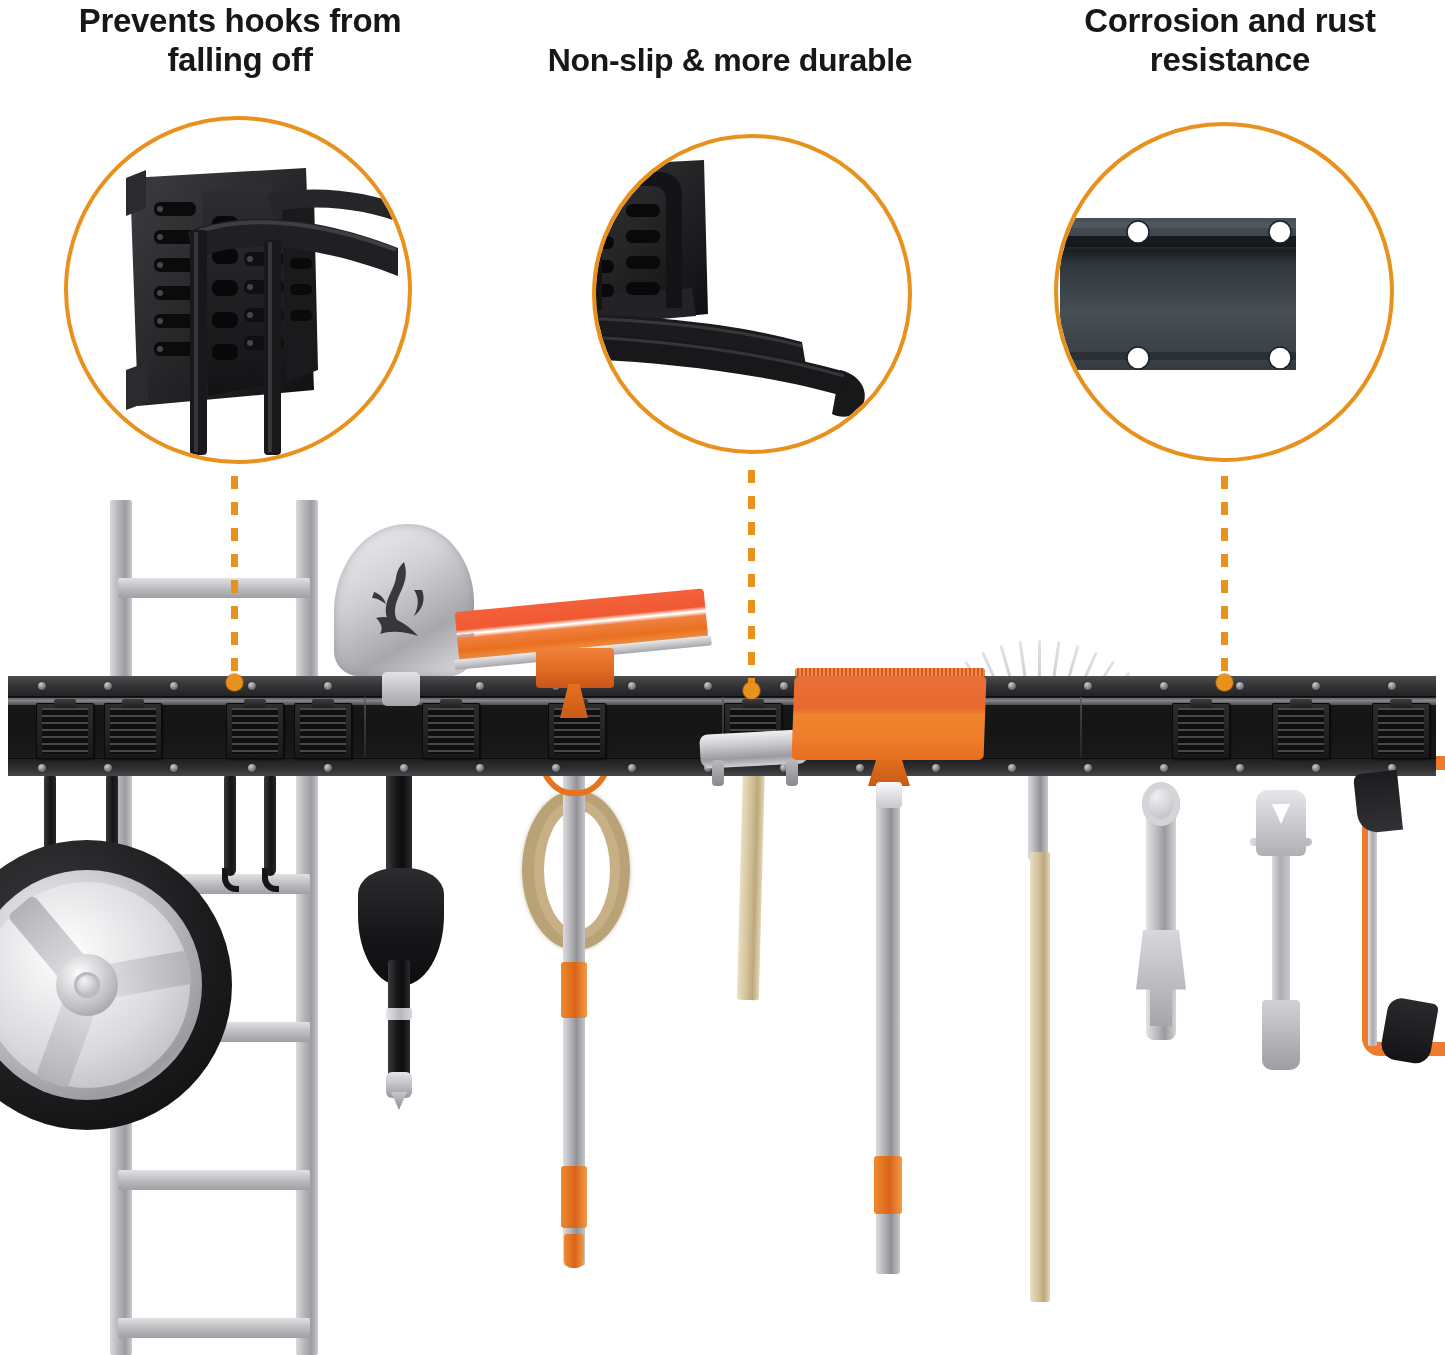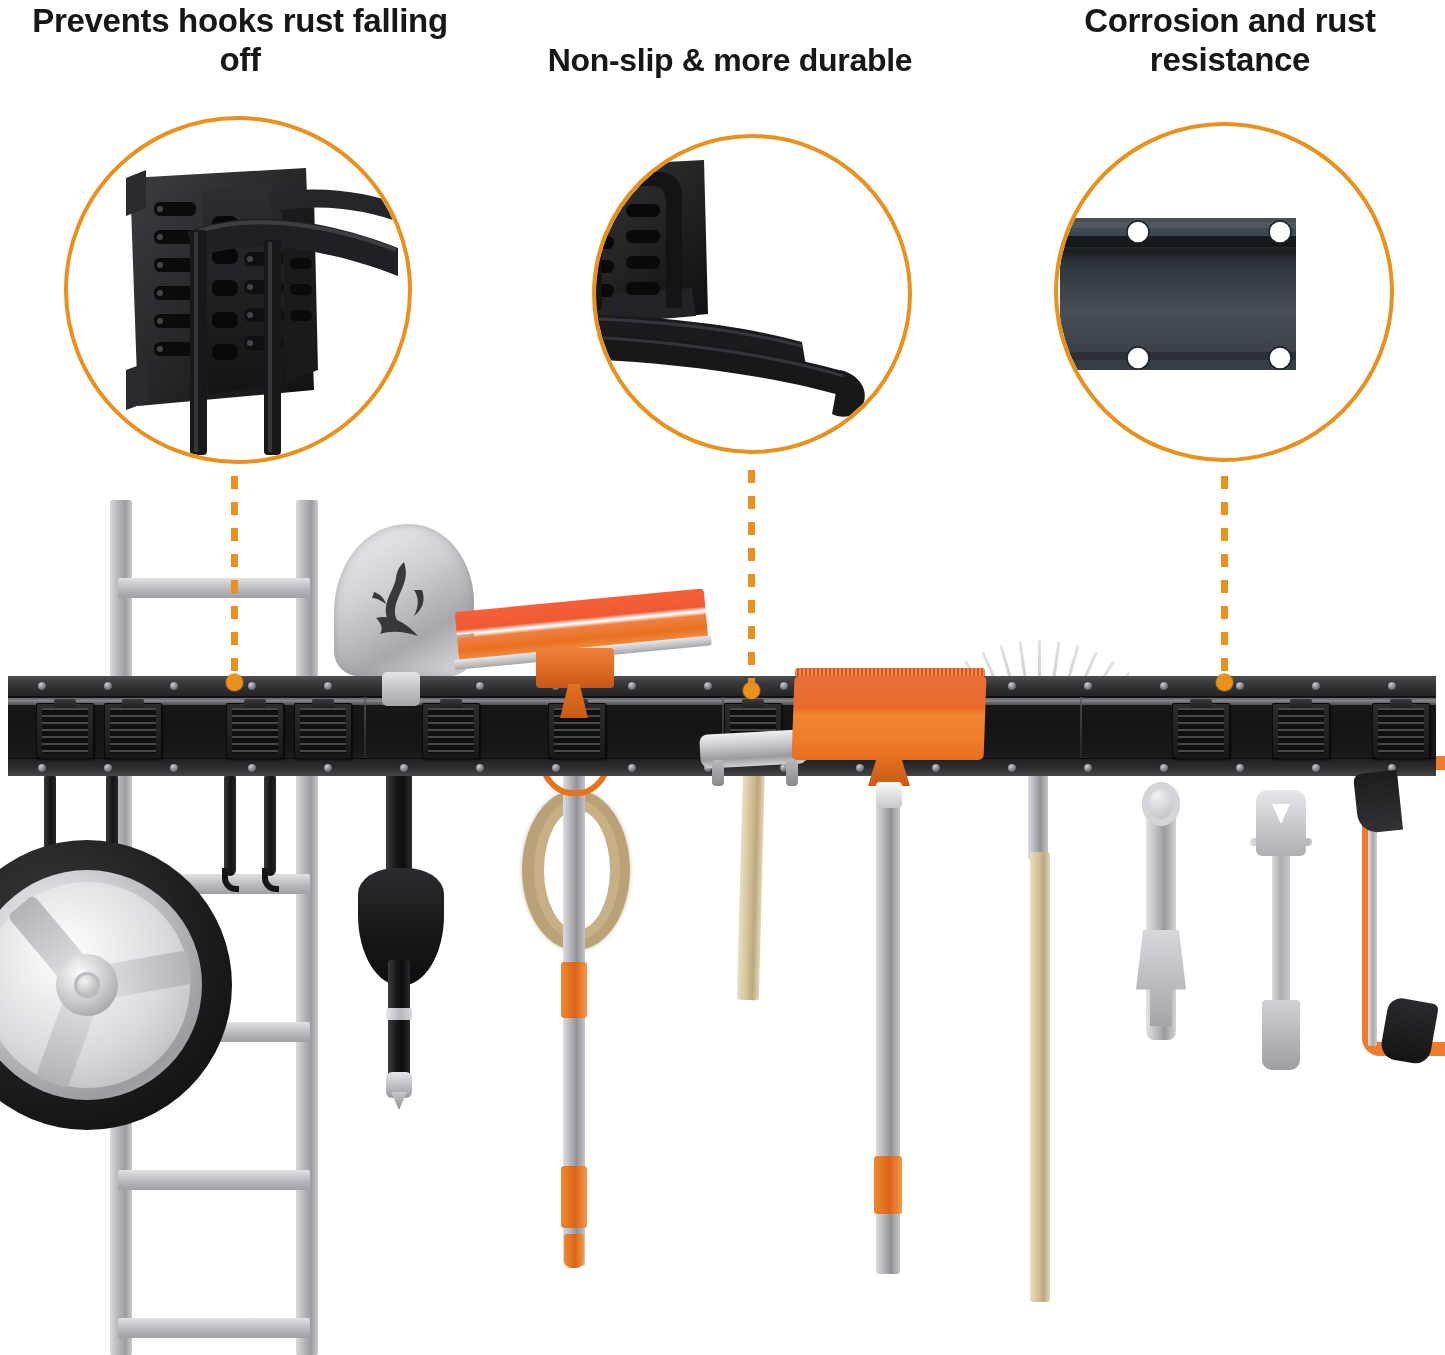--- a/index.html
+++ b/index.html
@@ -389,21 +389,21 @@
     position: absolute; left: 391px; top: 1092px; width: 16px; height: 18px; z-index: 5;
     background: linear-gradient(180deg,#c8c8cc,#8e8e92);
     clip-path: polygon(0 0,100% 0,50% 100%);
   }
 </style>
 </head>
 <body>
 
 <div id="stage">
 
-  <div class="heading" id="h1">Prevents hooks rust falling off</div>
+  <div class="heading" id="h1">Prevents hooks from falling off</div>
   <div class="heading" id="h2">Non-slip &amp; more durable</div>
   <div class="heading" id="h3">Corrosion and rust resistance</div>
 
   <div class="callout" id="c1" style="--accent:#E8911C">
     <div class="clip">
       <svg viewBox="0 0 340 340" width="340" height="340">
         <defs>
           <linearGradient id="g1a" x1="0" y1="0" x2="1" y2="1">
             <stop offset="0" stop-color="#3d3d41"></stop>
               <stop offset="1" stop-color="#101012"></stop>

